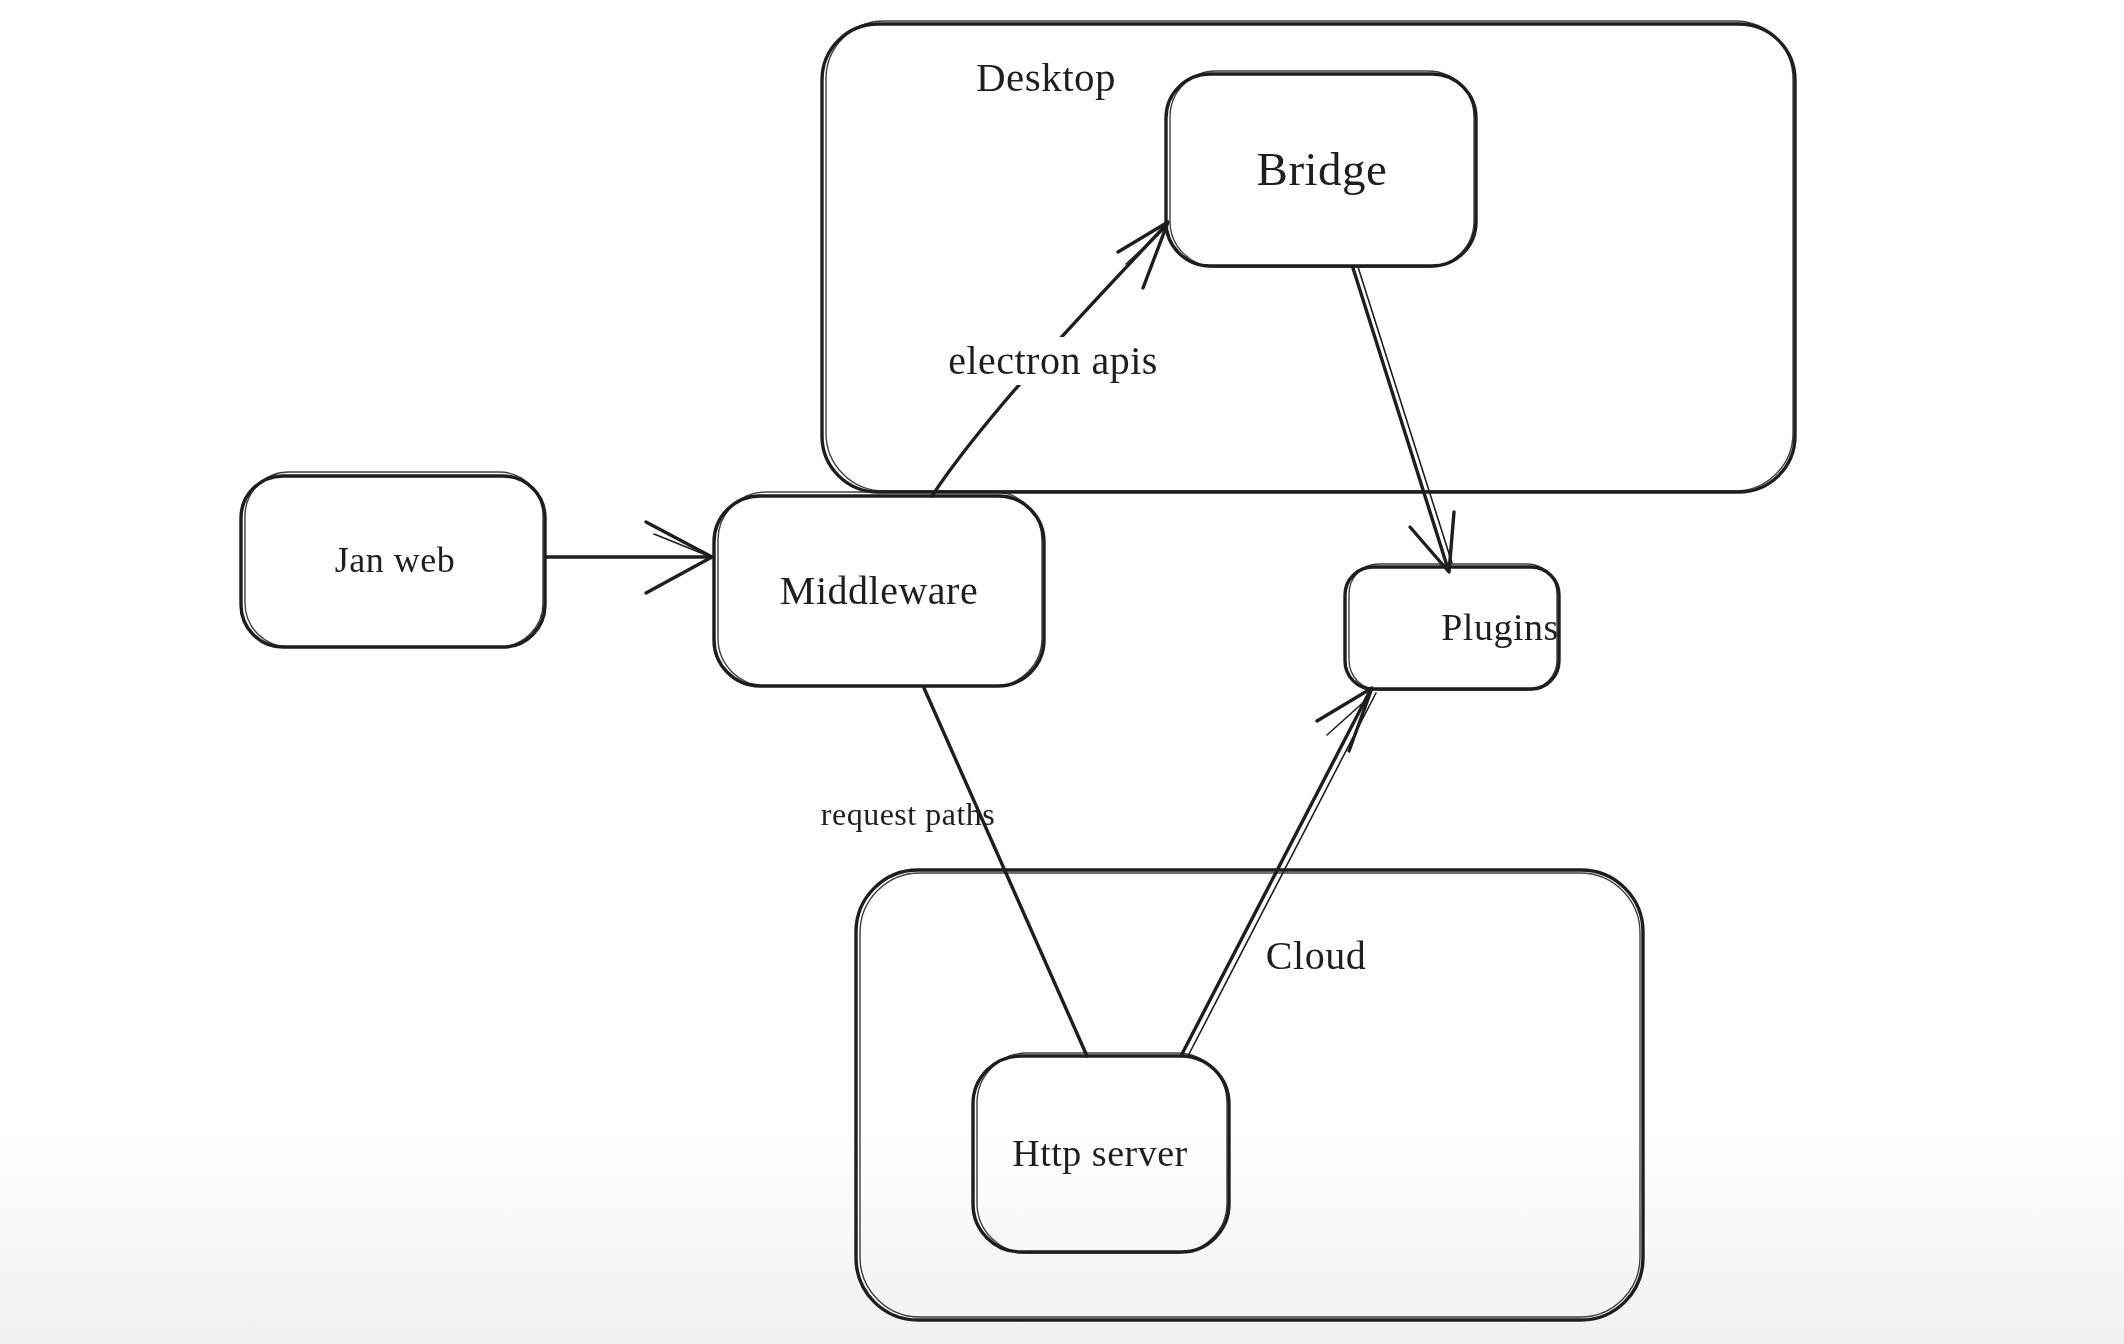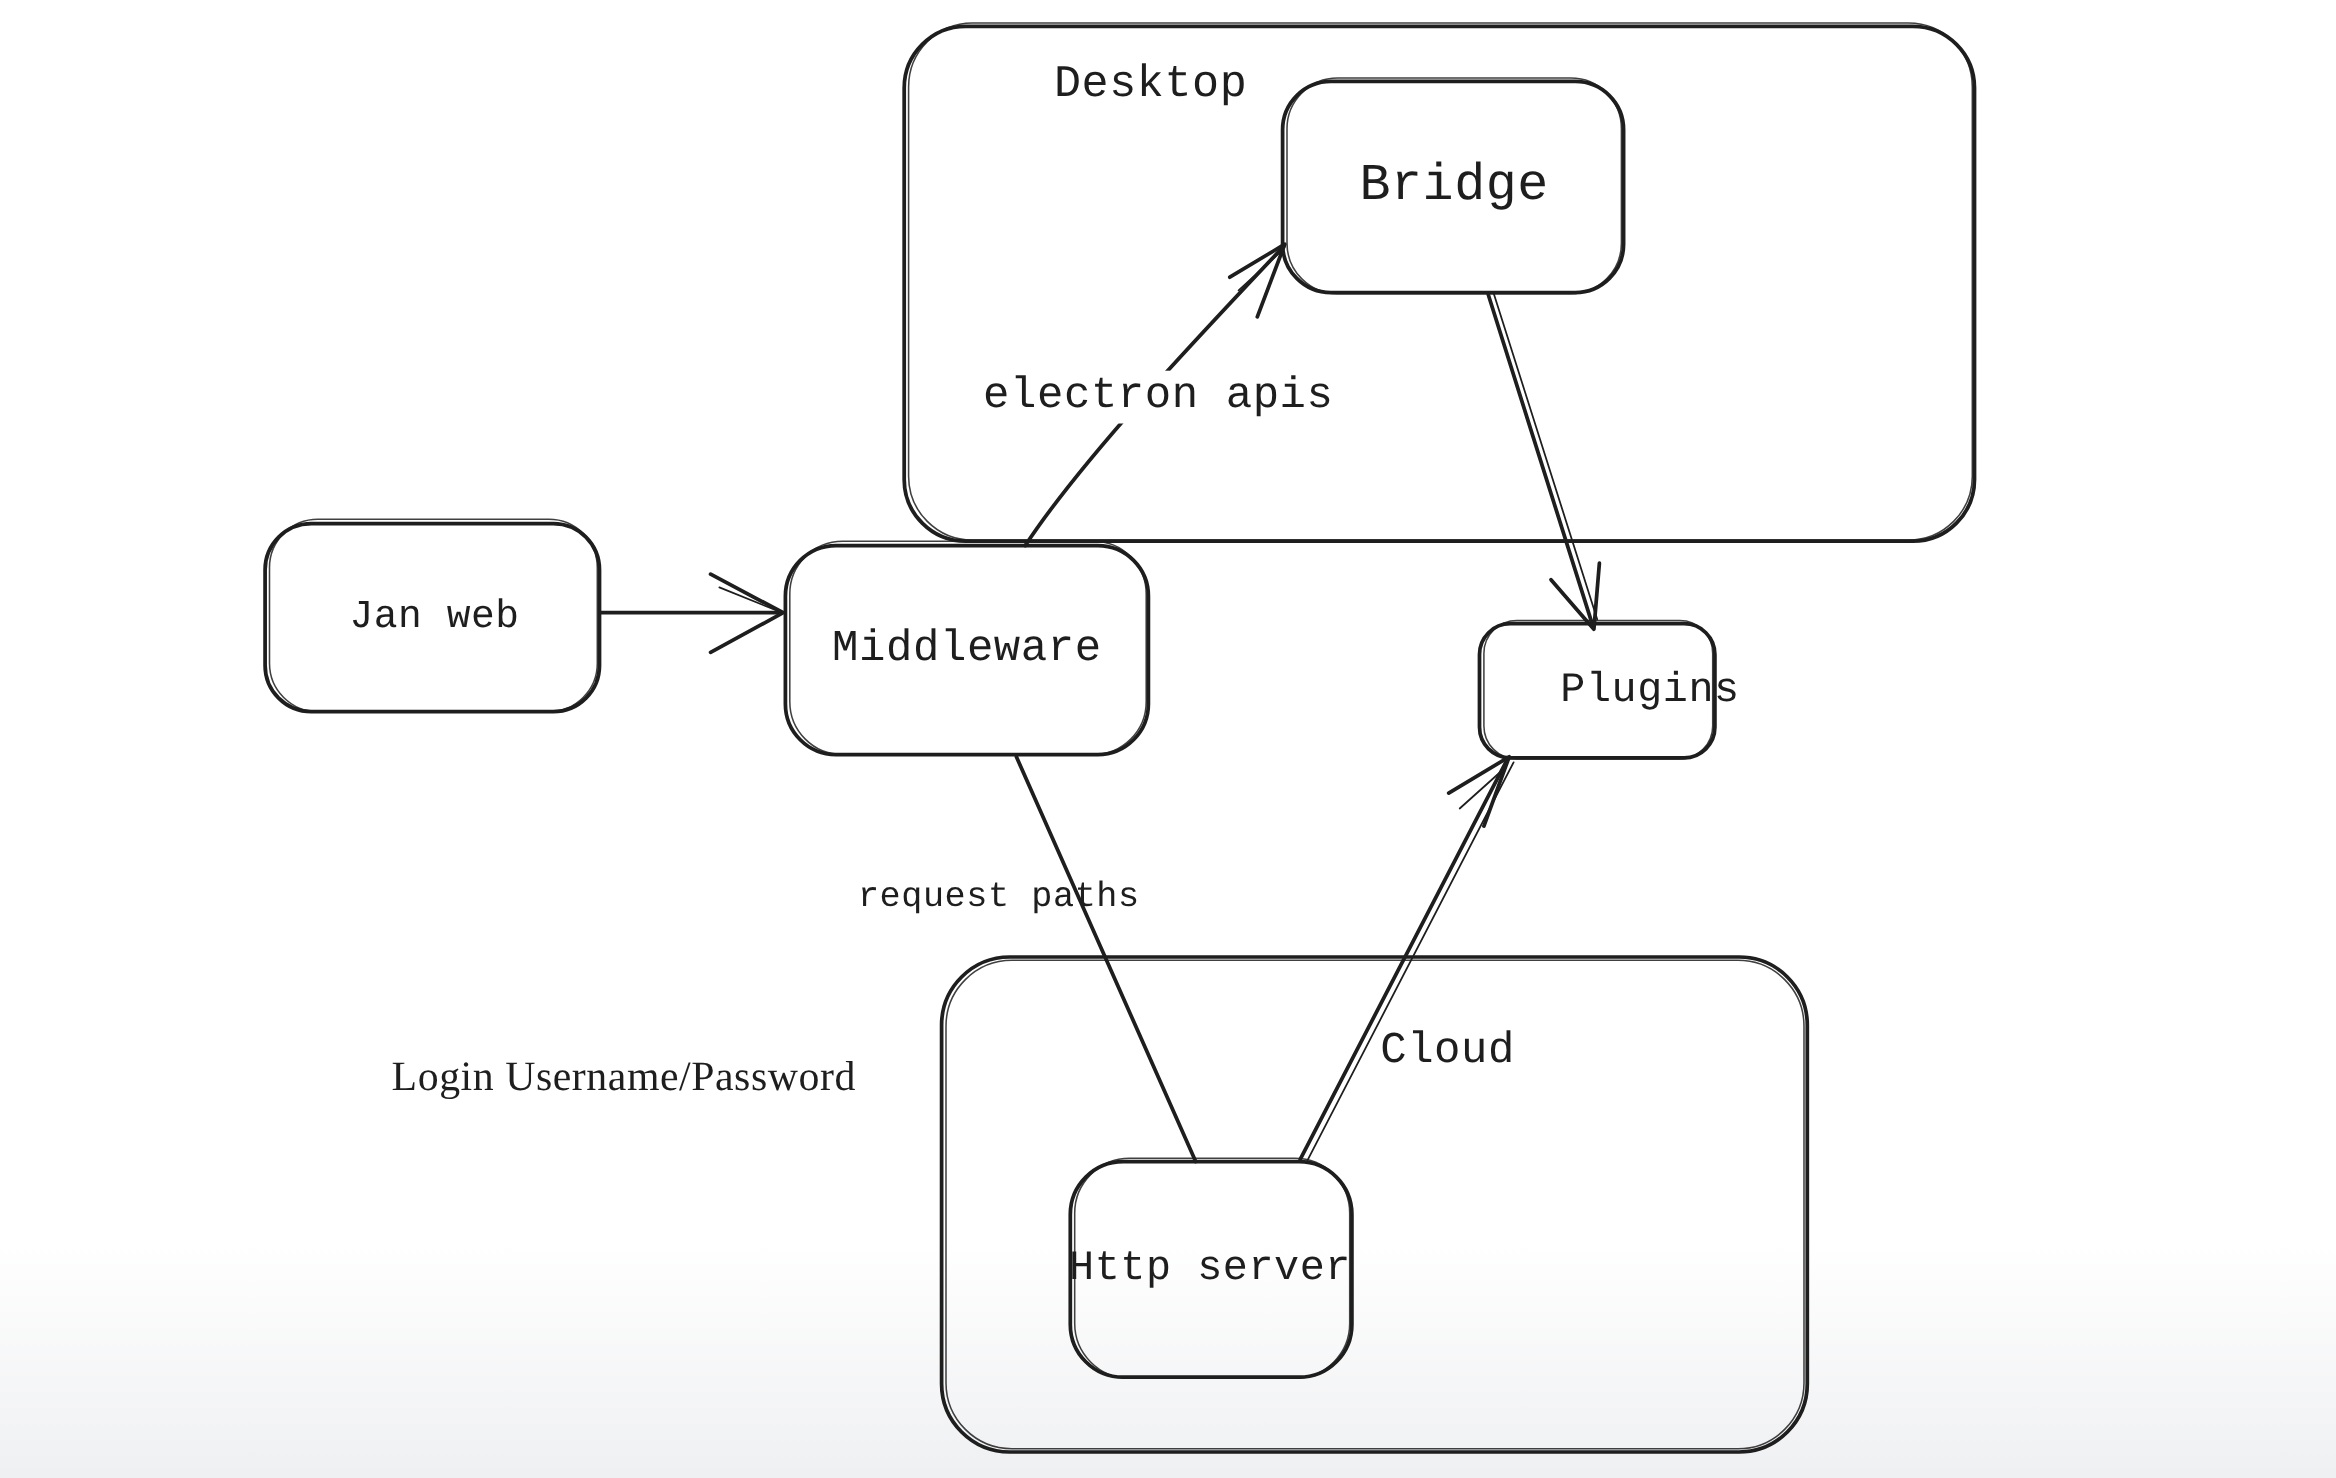--- a/index.html
+++ b/index.html
@@ -21,21 +21,20 @@
   svg .echo{stroke:var(--stroke);fill:none;stroke-width:1.4;opacity:.85;stroke-linecap:round;}
   svg .thin{stroke:var(--stroke);fill:none;stroke-width:1.6;stroke-linecap:round;}
   .label{
     position:absolute;
     transform:translate(-50%,-50%);
     color:var(--stroke);
     white-space:nowrap;
     font-size:38px;
     letter-spacing:.5px;
     line-height:1.1;
-    font-family:Liberation Mono, monospace;
   }
   .label.bg{background:var(--bg);padding:2px 10px;}
   .annotation{
     position:absolute;
     left:356px;
     top:952px;
     color:var(--stroke);
     font-size:38px;
     line-height:54px;
     white-space:nowrap;
@@ -126,16 +125,15 @@
 
   <div class="label bg" style="left:1053px;top:361px;font-size:40px;">electron apis</div>
 
   <div class="label" style="left:898px;top:815px;font-size:32px;margin-left:10px;">request paths</div>
 
   <div class="label" style="left:1270px;top:956px;font-size:40px;margin-left:46px;">Cloud</div>
 
   <div class="label" style="left:1100px;top:1154px;font-size:38px;">Http server</div>
 
   <div class="annotation">
-    <div>Login Username/Password</div>
   </div>
 
 </div>
 
 </body></html>

